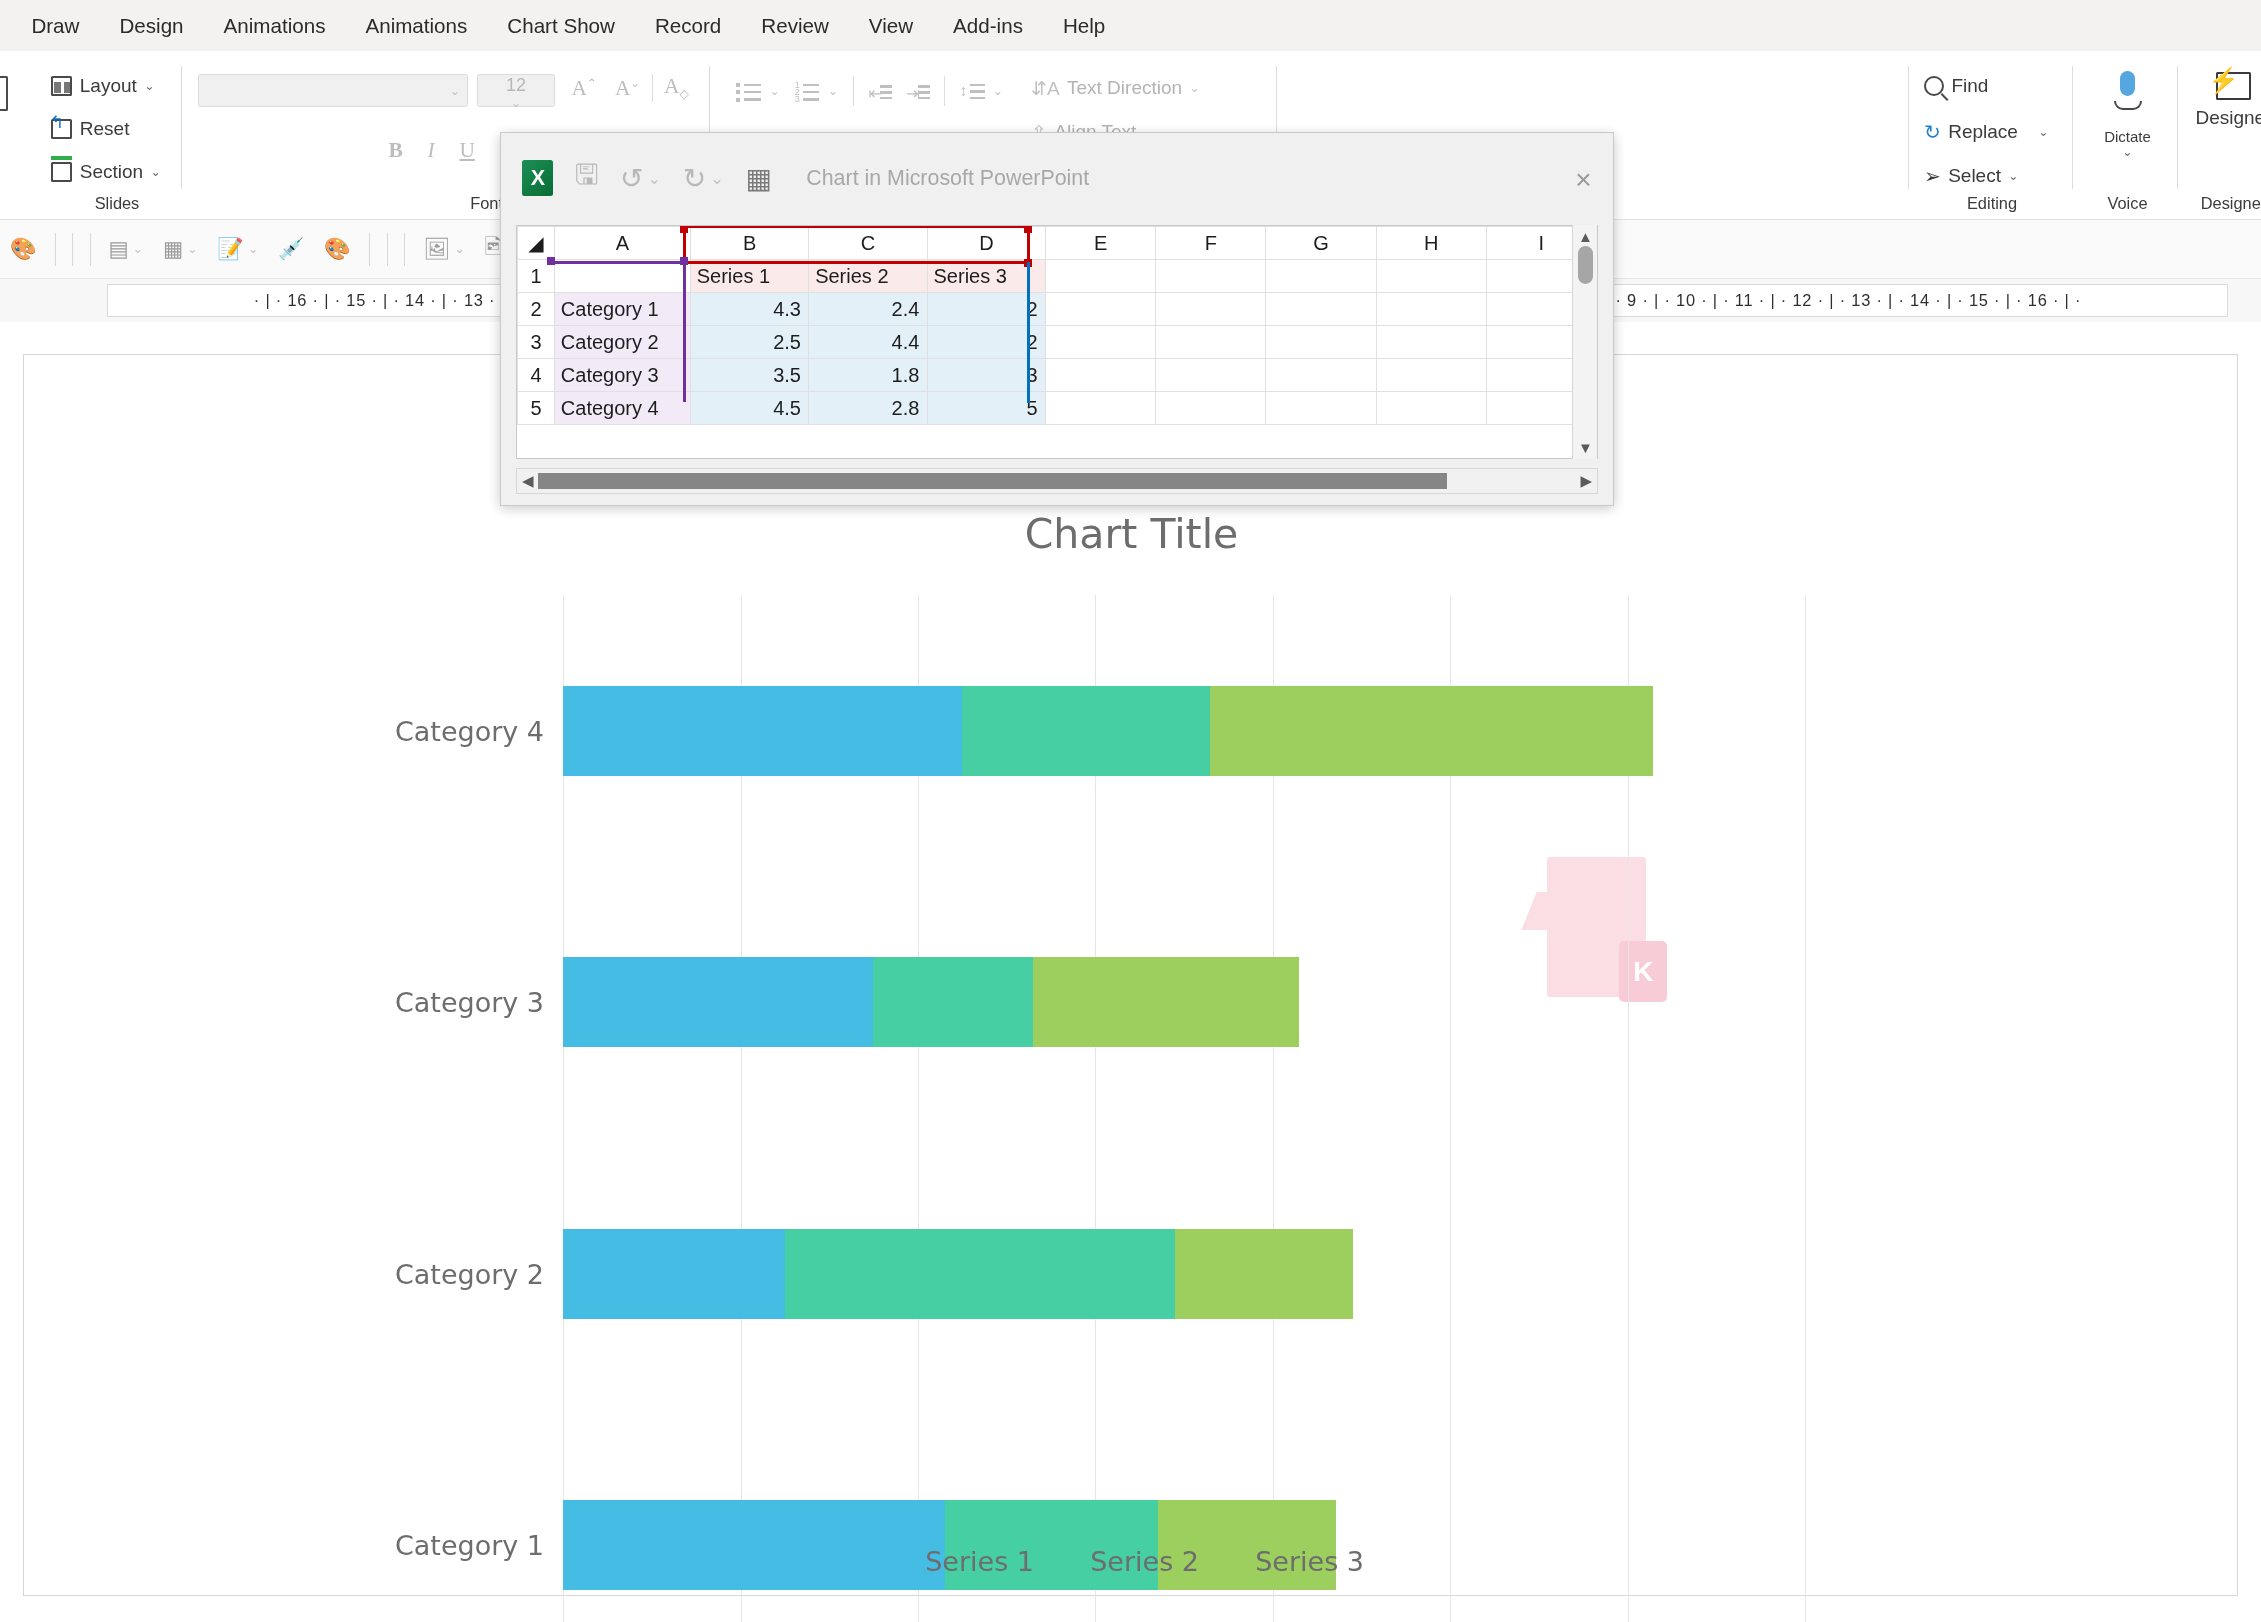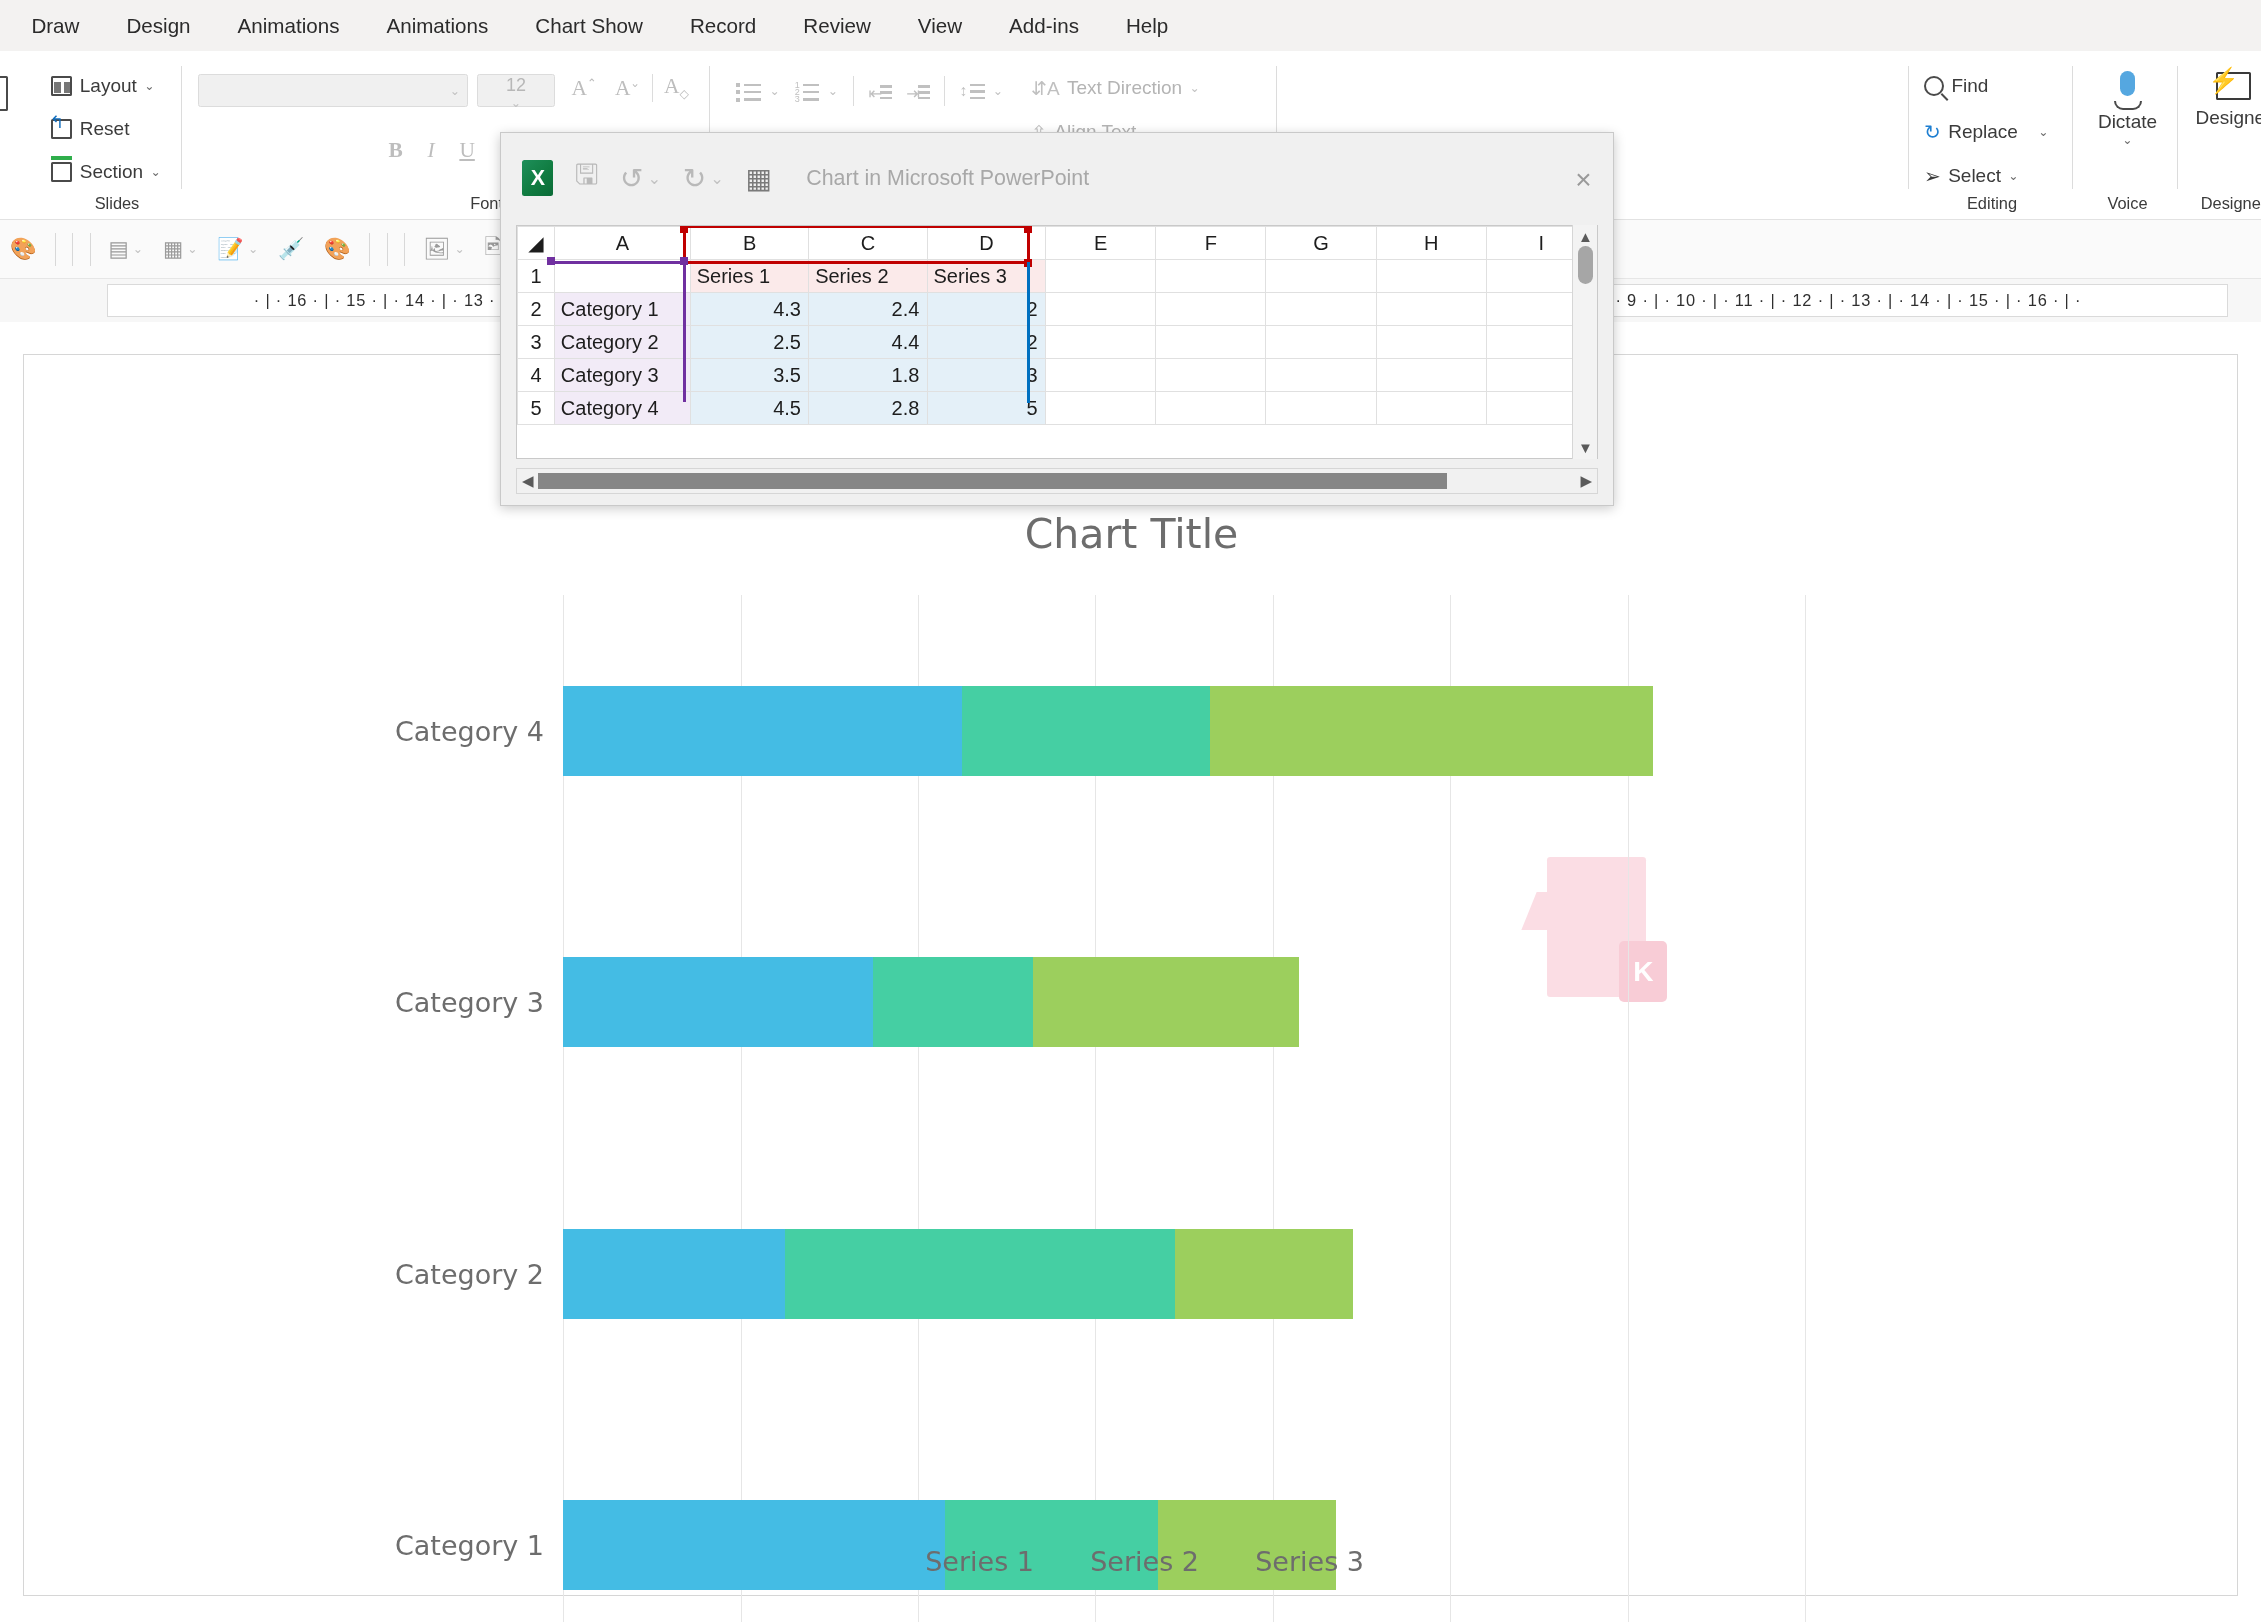--- a/index.html
+++ b/index.html
@@ -9,21 +9,21 @@
     font-family:"Liberation Sans", sans-serif;
     background:#ffffff;
     overflow:hidden;
     position:relative;
   }
 
   
   #tabbar{
     position:absolute; left:0; top:0; width:2261px; height:51px;
     background:#f3f2f1;
-    display:flex; align-items:center; padding-left:16.4px; gap:17px;
+    display:flex; align-items:center; padding-left:16.4px; gap:10px;
   }
   .tab{
     font-size:20.6px; color:#2b2b2b; padding:5px 15px; border-radius:4.1px;
     white-space:nowrap; cursor:default;
   }
 
   
   #ribbon{
     position:absolute; left:0; top:51px; width:2261px; height:169px;
     background:#ffffff; border-bottom:0.8px solid #e2e2e2;
@@ -358,21 +358,21 @@
       <span class="chev">⌄</span>
     </div>
     <div class="grplabel">Editing</div>
   </div>
   <div class="grpdiv" style="left:2072px;"></div>
 
   <div class="group" style="left:2079px;width:97px;">
     <div style="position:absolute;left:0;top:20px;width:100%;text-align:center;">
       <span class="ico ic-mic" style="display:inline-block;"></span>
       <div style="width:28px;height:9px;border:2.5px solid #4a4a4a;border-top:none;border-radius:0 0 14px 14px;margin:1.6px auto 0;"></div>
-      <div style="font-size:19px;color:#3b3b3b;margin-top:1px;">Dictate</div>
+      <div style="font-size:15px;color:#3b3b3b;margin-top:18px;">Dictate</div>
       <div class="chev">⌄</div>
     </div>
     <div class="grplabel">Voice</div>
   </div>
   <div class="grpdiv" style="left:2177px;"></div>
 
   <div class="group" style="left:2184px;width:99px;">
     <div style="position:absolute;left:0;top:21.4px;width:100%;text-align:center;">
       <span class="ico ic-designer" style="display:inline-block;">
         <span style="position:absolute;left:-10px;top:-8.2px;font-size:25px;color:#f0a03a;">⚡</span>

